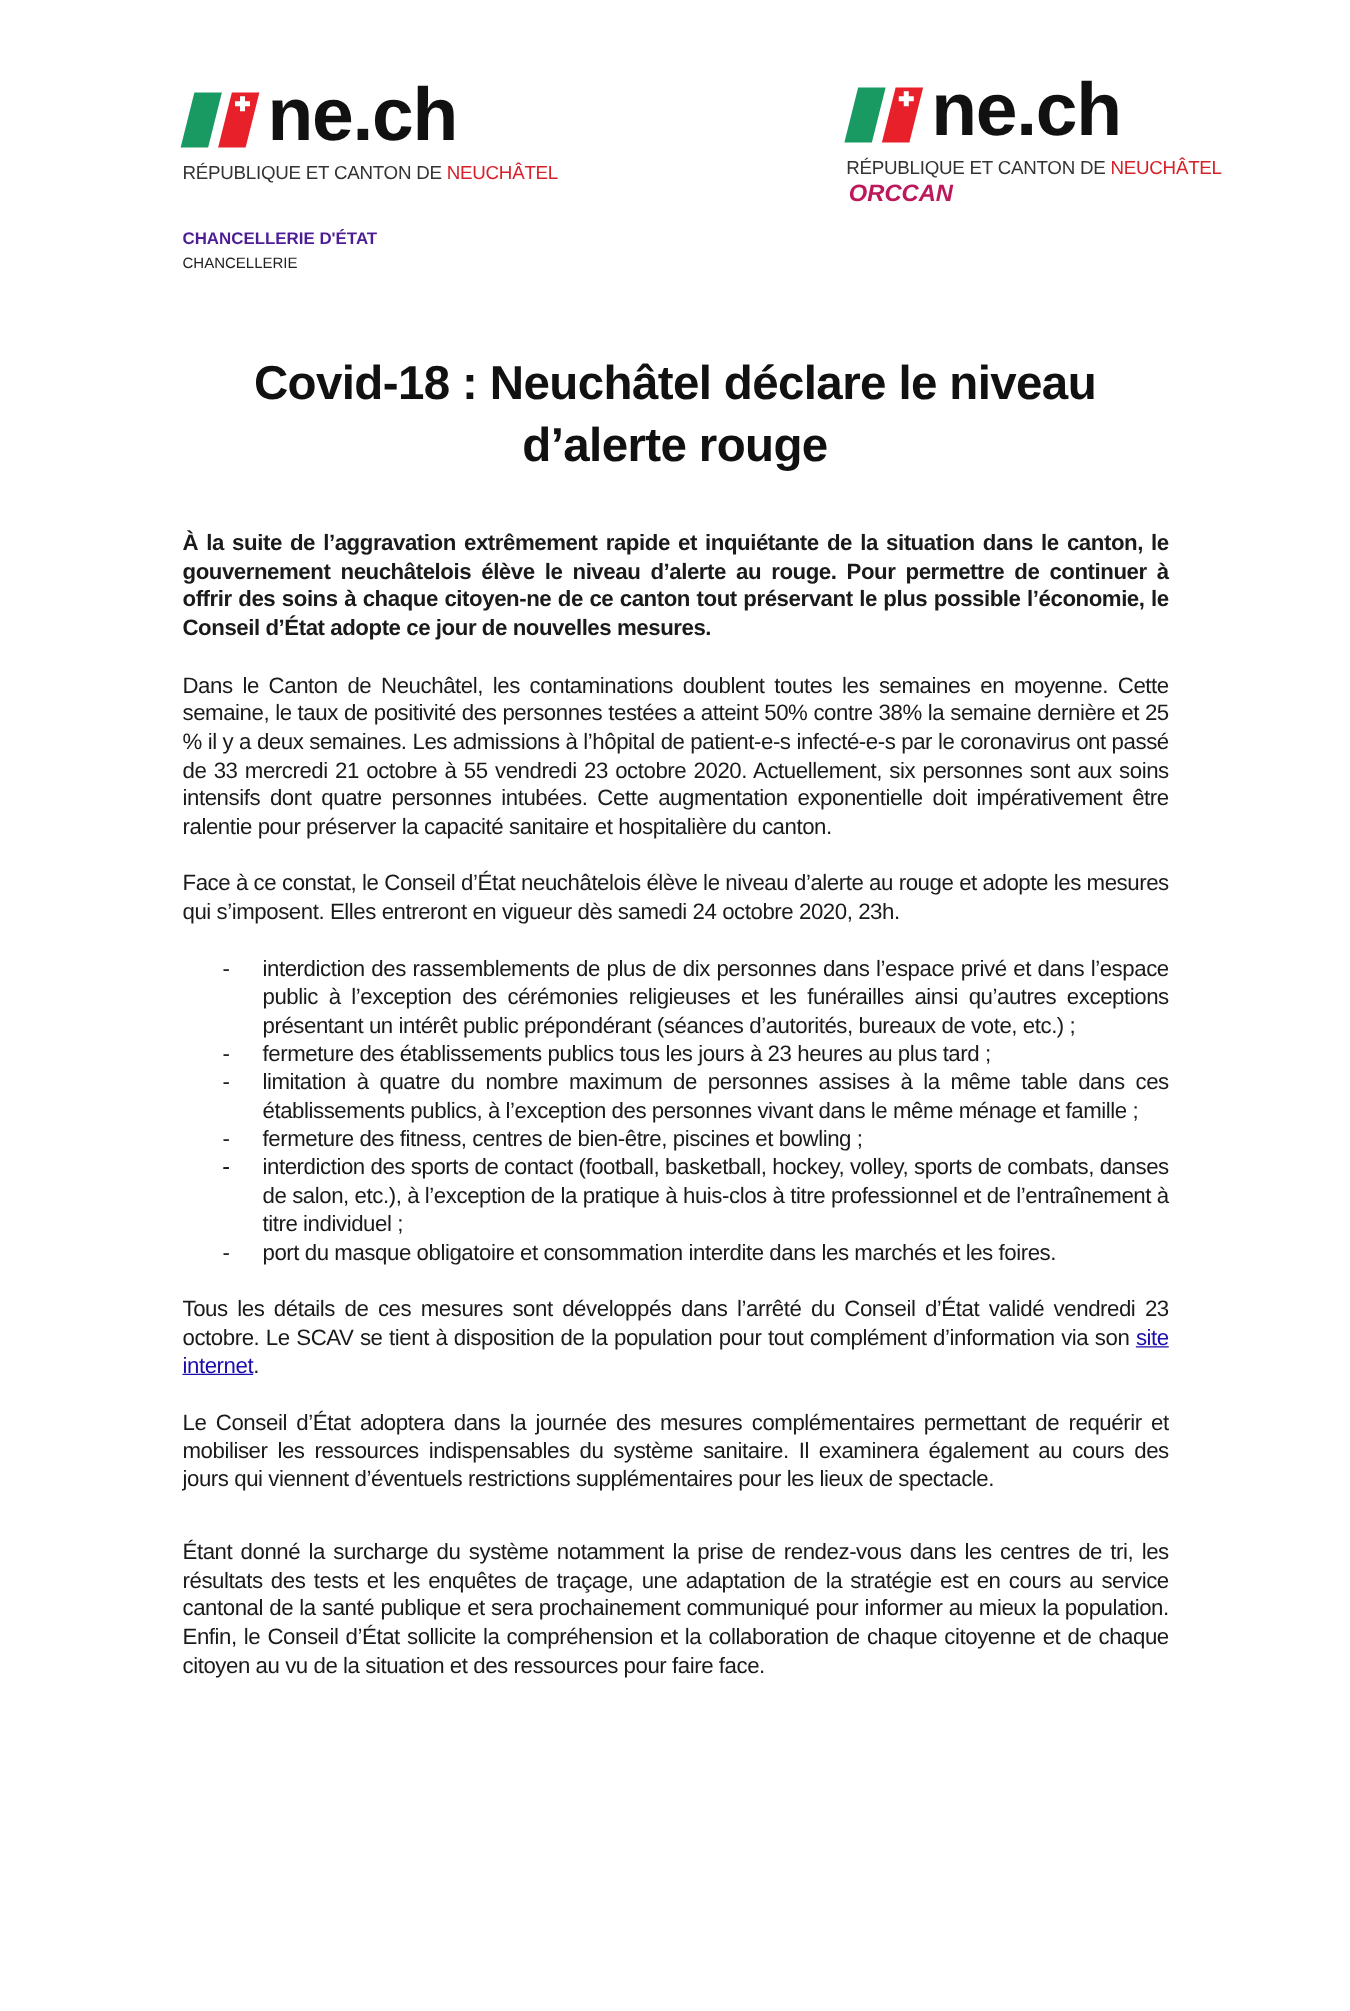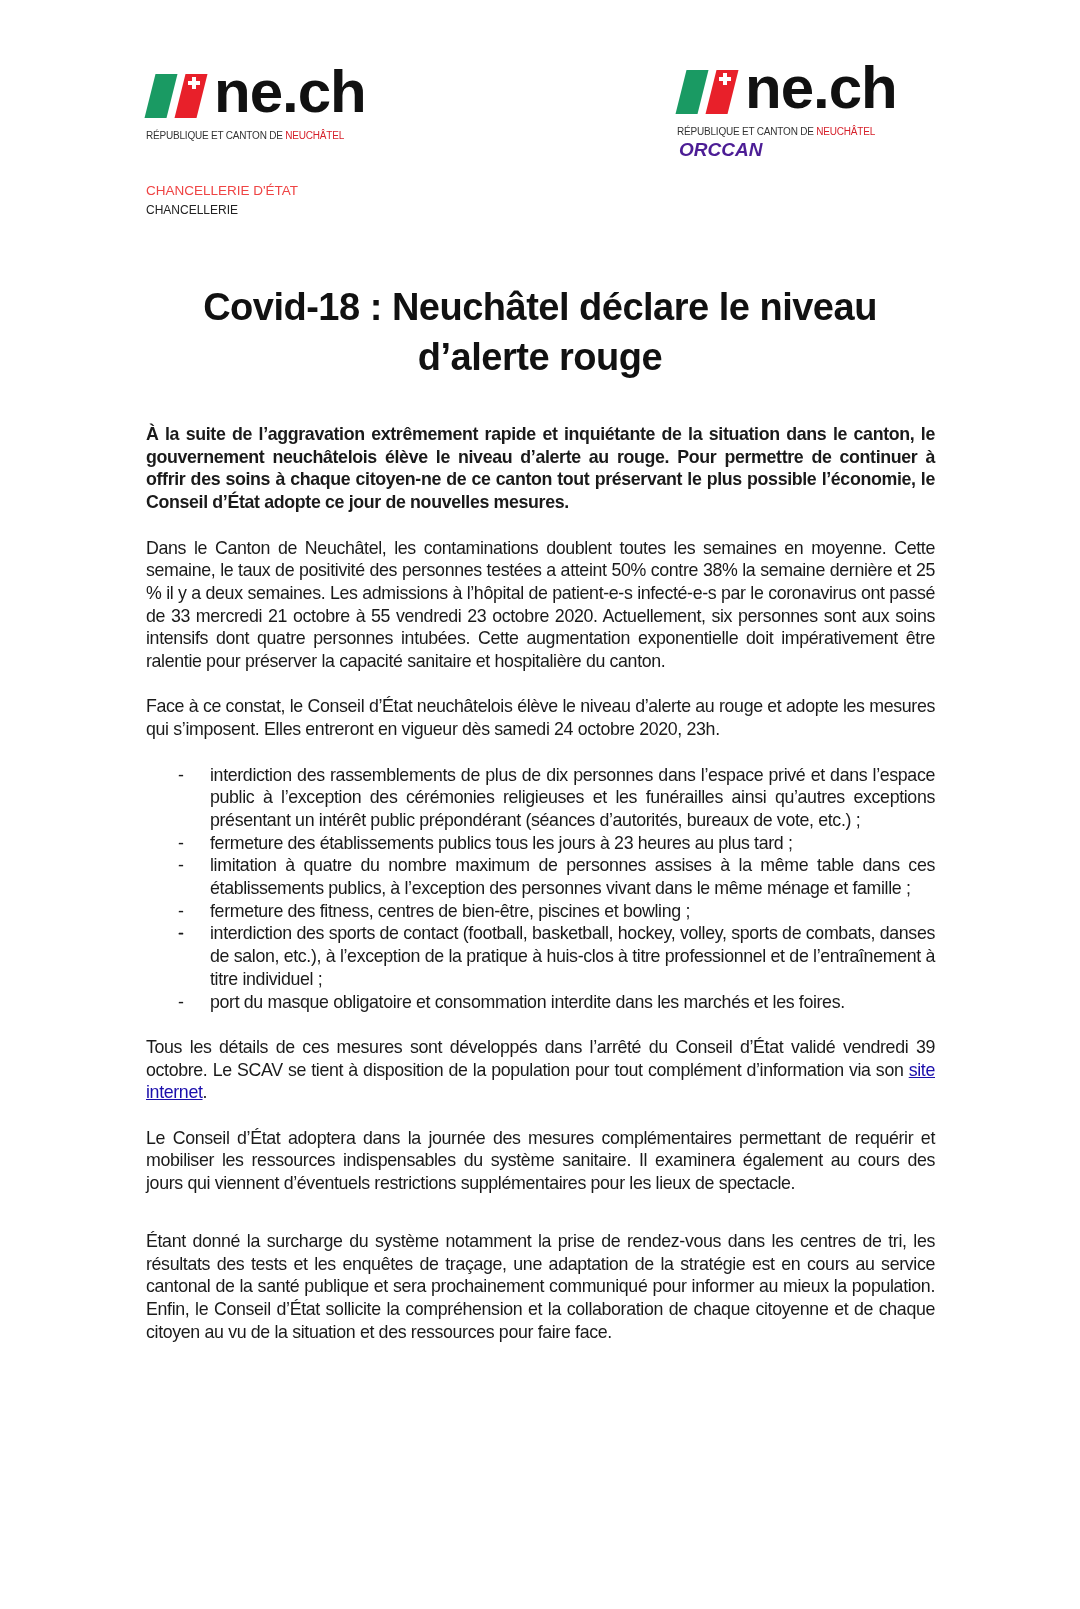--- a/index.html
+++ b/index.html
@@ -9,25 +9,25 @@
   .logo-row { display: flex; align-items: flex-end; }
   .stripes { position: relative; width: 62px; height: 44px; margin-right: 6px; margin-bottom: 4px; }
   .stripe { position: absolute; top: 0; width: 22px; height: 44px; transform: skewX(-14deg); }
   .stripe.green { left: 4px; background: #1a9a63; }
   .stripe.red { left: 34px; background: #e8202a; }
   .cross { position: absolute; left: 42px; top: 3px; width: 12px; height: 12px; }
   .cross::before, .cross::after { content: ""; position: absolute; background: #fff; }
   .cross::before { left: 4px; top: 0; width: 4px; height: 12px; }
   .cross::after { left: 0; top: 4px; width: 12px; height: 4px; }
   .wordmark { font-weight: bold; font-size: 60px; line-height: 60px; letter-spacing: -1px; color: #111; }
-  .tagline { font-size: 10px; color: #333; margin-top: 8px; letter-spacing: -0.2px; }
+  .tagline { font-size: 15px; color: #333; margin-top: 8px; letter-spacing: -0.2px; }
   .tagline .red { color: #d6202a; }
-  .orccan { font-weight: bold; font-style: italic; font-size: 19px; color: #4c1d95; margin-top: 2px; margin-left: 2px; }
+  .orccan { font-weight: bold; font-style: italic; font-size: 19px; color: #be185d; margin-top: 2px; margin-left: 2px; }
   .dept { position: absolute; left: 146px; top: 183px; }
-  .dept .l1 { font-weight: normal; font-size: 13.5px; color: #ef4444; }
+  .dept .l1 { font-weight: bold; font-size: 13.5px; color: #4c1d95; }
   .dept .l2 { font-size: 12px; color: #222; margin-top: 5px; }
   h1 { position: absolute; left: 140px; top: 282px; width: 800px; margin: 0; text-align: center;
        font-size: 38px; line-height: 50px; font-weight: bold; color: #111; letter-spacing: -0.5px; }
   .content { position: absolute; left: 146px; top: 423px; width: 789px;
              font-size: 17.8px; line-height: 22.7px; text-align: justify; letter-spacing: -0.35px; }
   .content p { margin: 0 0 22.7px 0; }
   .lead { font-weight: bold; }
   ul.measures { list-style: none; margin: 0 0 22.7px 0; padding: 0; }
   ul.measures li { position: relative; padding-left: 64px; }
   ul.measures li .dash { position: absolute; left: 32px; top: 0; }
@@ -81,16 +81,16 @@
   <ul class="measures">
     <li><span class="dash">-</span><span>interdiction des rassemblements de plus de dix personnes dans l’espace privé et dans l’espace public à l’exception des cérémonies religieuses et les funérailles ainsi qu’autres exceptions présentant un intérêt public prépondérant (séances d’autorités, bureaux de vote, etc.) ;</span></li>
     <li><span class="dash">-</span><span>fermeture des établissements publics tous les jours à 23 heures au plus tard ;</span></li>
     <li><span class="dash">-</span><span>limitation à quatre du nombre maximum de personnes assises à la même table dans ces établissements publics, à l’exception des personnes vivant dans le même ménage et famille ;</span></li>
     <li><span class="dash">-</span><span>fermeture des fitness, centres de bien-être, piscines et bowling ;</span></li>
     <li><span class="dash">-</span></li>
     <li><span class="dash">-</span><span>interdiction des sports de contact (football, basketball, hockey, volley, sports de combats, danses de salon, etc.), à l’exception de la pratique à huis-clos à titre professionnel et de l’entraînement à titre individuel ;</span></li>
     <li><span class="dash">-</span><span>port du masque obligatoire et consommation interdite dans les marchés et les foires.</span></li>
   </ul>
 
-  <p><span>Tous les détails de ces mesures sont développés dans l’arrêté du Conseil d’État validé vendredi 39 octobre. Le SCAV se tient à disposition de la population pour tout complément d’information via son </span><a class="link" href="#">site internet</a><span>.</span></p>
+  <p><span>Tous les détails de ces mesures sont développés dans l’arrêté du Conseil d’État validé vendredi 23 octobre. Le SCAV se tient à disposition de la population pour tout complément d’information via son </span><a class="link" href="#">site internet</a><span>.</span></p>
   <p>Le Conseil d’État adoptera dans la journée des mesures complémentaires permettant de requérir et mobiliser les ressources indispensables du système sanitaire. Il examinera également au cours des jours qui viennent d’éventuels restrictions supplémentaires pour les lieux de spectacle.</p>
   <p class="gap" style="margin-top:35px;">Étant donné la surcharge du système notamment la prise de rendez-vous dans les centres de tri, les résultats des tests et les enquêtes de traçage, une adaptation de la stratégie est en cours au service cantonal de la santé publique et sera prochainement communiqué pour informer au mieux la population. Enfin, le Conseil d’État sollicite la compréhension et la collaboration de chaque citoyenne et de chaque citoyen au vu de la situation et des ressources pour faire face.</p>
 </div>
 
 </body></html>

